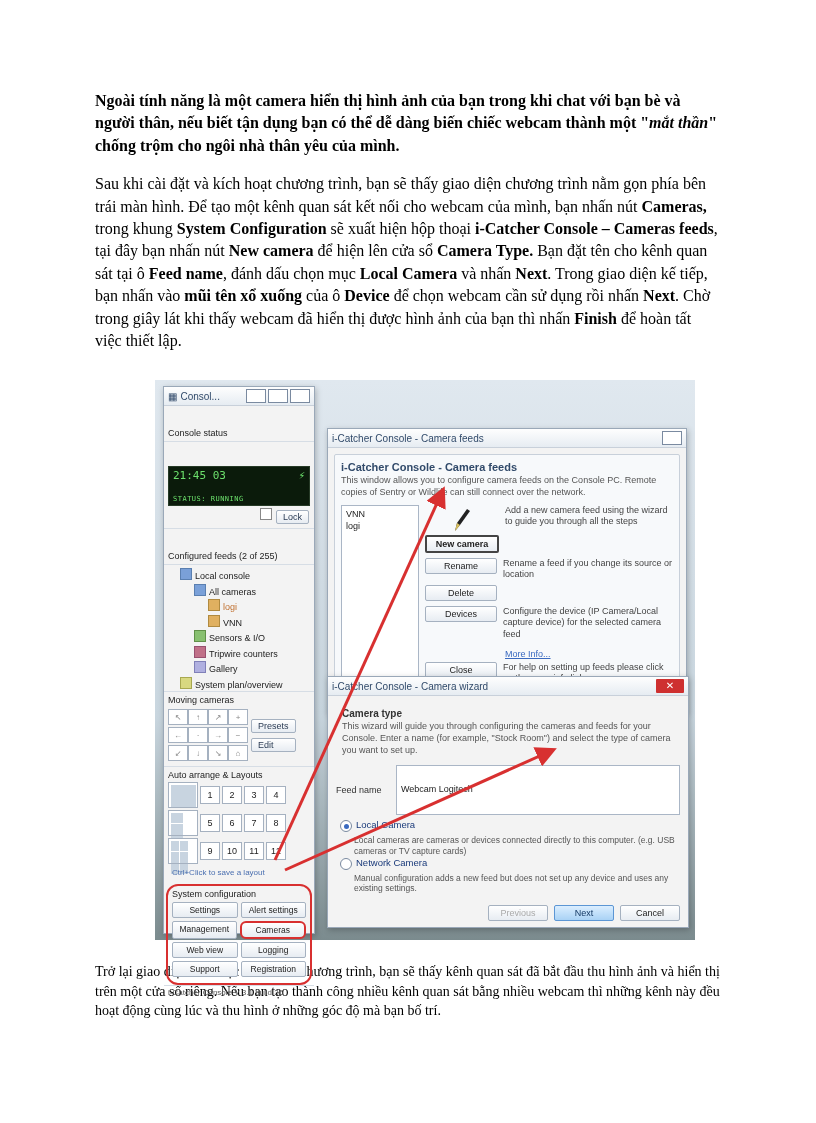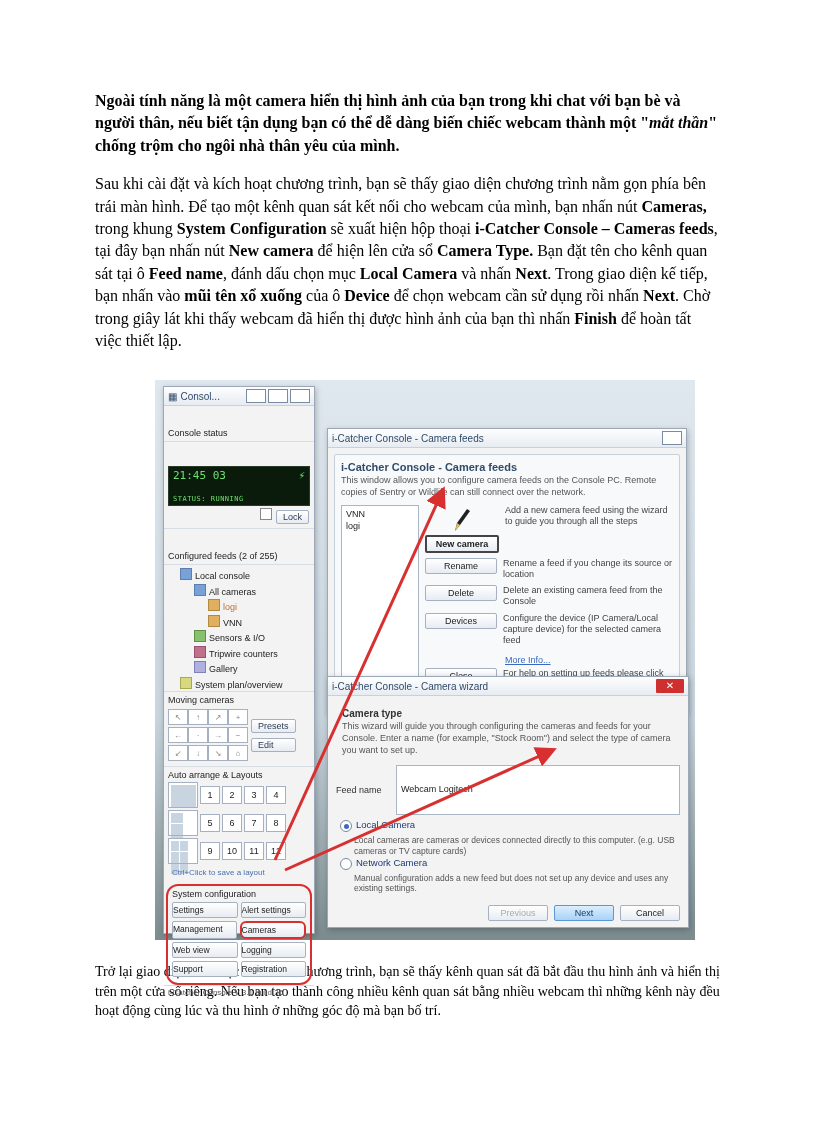--- a/index.html
+++ b/index.html
@@ -94,21 +94,21 @@
   .grid4 .cell { width:18px; height:14px; border:1px solid #a5b1c0; background:white; font-size:8px; display:flex; align-items:center; justify-content:center; color:#888; }
   .auto-layouts { padding:3px 4px; border-top:1px solid #d6dde5; }
   .auto-layouts .row { display:flex; gap:2px; margin-bottom:2px; align-items:center; }
   .auto-layouts .layout-thumb { width:26px; height:22px; border:1px solid #a5b1c0; background:white; display:inline-flex; flex-wrap:wrap; padding:1px; }
   .auto-layouts .layout-thumb div { background:#c8d4e0; margin:0.5px; }
   .numcell { width:18px; height:16px; border:1px solid #a5b1c0; background:white; font-size:9px; display:flex; align-items:center; justify-content:center; }
   .hint { font-size:8px; color:#4a6fb0; padding:2px 4px; }
 
   .sysconf { padding:3px 4px; border-top:1px solid #d6dde5; border:2px solid #d83030; border-radius:12px; margin:2px 2px 0 2px; }
   .sysconf .brow { display:flex; gap:3px; margin-bottom:3px; }
-  .sysconf .sbtn { flex:1; padding:2px 0; border:1px solid #a5b1c0; background:linear-gradient(#fff,#e7ecf2); border-radius:2px; font-size:8.5px; }
+  .sysconf .sbtn { flex:1; padding:2px 0; text-align:center; border:1px solid #a5b1c0; background:linear-gradient(#fff,#e7ecf2); border-radius:2px; font-size:8.5px; }
   .sysconf .sbtn.selected { border:2px solid #d83030; border-radius:6px; }
   .verlbl { font-size:8px; color:#555; padding:2px 4px; border-top:1px solid #d6dde5; }
 
   
   .feeds {
     left: 172px; top: 12px; width: 358px; height: 284px; margin-top: 36px;
   }
   .inner-group {
     margin:6px; border:1px solid #c8d0da; border-radius:2px; padding:6px; background:#f7f9fb;
   }
@@ -325,21 +325,20 @@
                   <span class="abtn hl">New camera</span>
                 </div>
                 <div class="adesc">Add a new camera feed using the wizard to guide you through all the steps</div>
               </div>
               <div class="action-row">
                 <span class="abtn">Rename</span>
                 <div class="adesc">Rename a feed if you change its source or location</div>
               </div>
               <div class="action-row">
                 <span class="abtn">Delete</span>
-                <div class="adesc">Delete an existing camera feed from the Console</div>
               </div>
               <div class="action-row">
                 <span class="abtn">Devices</span>
                 <div class="adesc">Configure the device (IP Camera/Local capture device) for the selected camera feed</div>
               </div>
               <span class="moreinfo">More Info...</span>
               <div class="action-row" style="margin-top:3px">
                 <span class="abtn">Close</span>
                 <div class="adesc">For help on setting up feeds please click on the more info link</div>
               </div>

